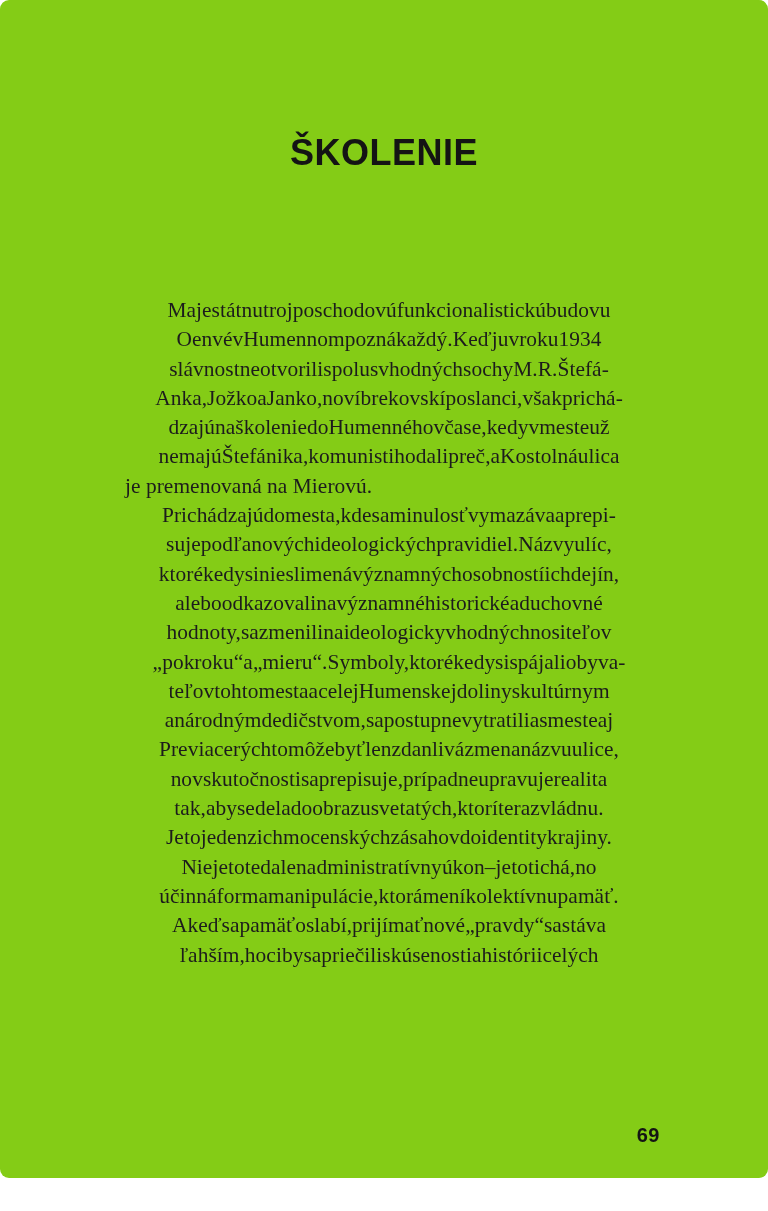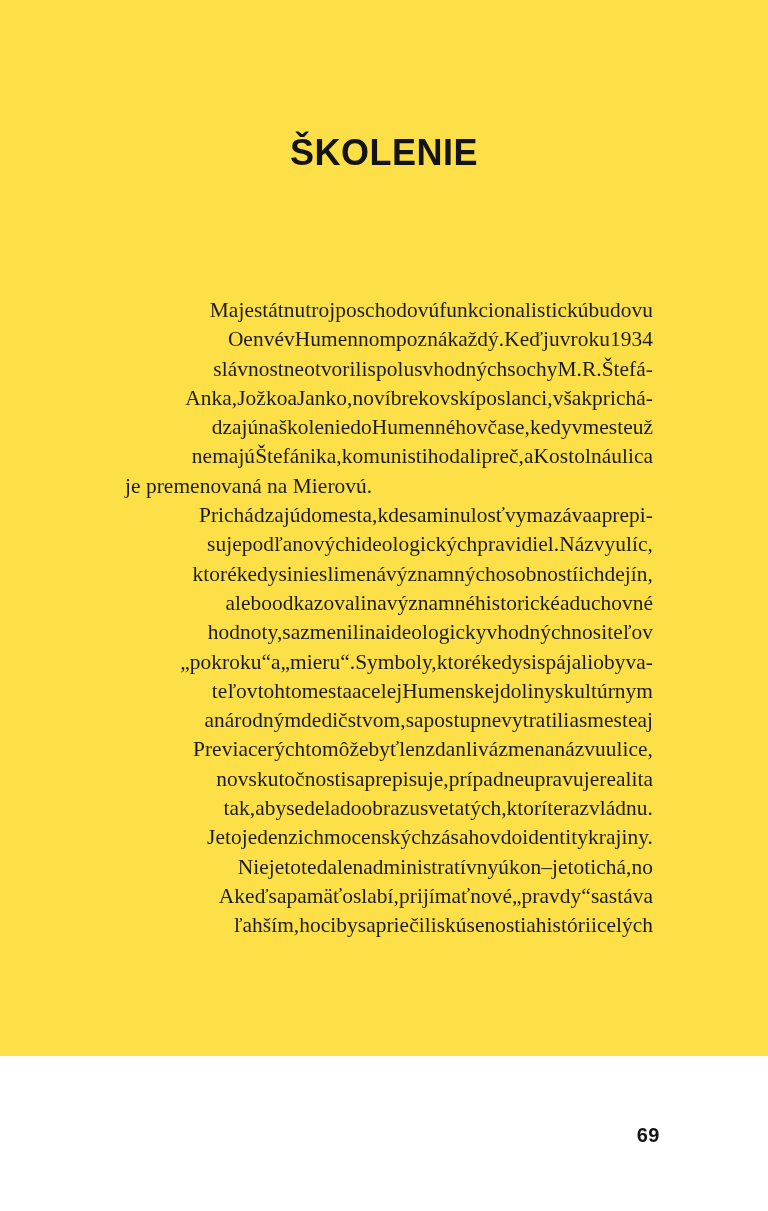--- a/index.html
+++ b/index.html
@@ -14,22 +14,23 @@
     overflow: hidden;
     font-family: "Liberation Serif", "DejaVu Serif", serif;
     color: #1a1a1a;
     -webkit-font-smoothing: antialiased;
   }
 
   .page {
     position: absolute;
     inset: 0;
     width: 768px;
-    height: 1056px;
-    background: #fde047;
+    height: 1178px;
+    background: #84cc16;
+    border-radius: 9px;
   }
 
   
   .chapter-title {
     position: absolute;
     left: 0;
     right: 0;
     top: 108px;
     text-align: center;
     font-family: "Liberation Sans", "DejaVu Sans", sans-serif;
@@ -53,21 +54,21 @@
     font-size: 21.4px;
     line-height: 29.3px;
     color: #1c1c1c;
     white-space: nowrap;
     letter-spacing: 0.05px;
   }
 
   
   .text-line.justify {
     display: flex;
-    justify-content: flex-end;
+    justify-content: center;
     white-space: normal;
   }
   .text-line.justify > span {
     white-space: pre;
   }
 
   
   .page-number {
     position: absolute;
     right: 108px;
@@ -287,20 +288,29 @@
         <span>len</span>
         <span>administratívny</span>
         <span>úkon</span>
         <span>–</span>
         <span>je</span>
         <span>to</span>
         <span>tichá,</span>
         <span>no</span>
       </span>
     <span class="text-line justify">
+        <span>účinná</span>
+        <span>forma</span>
+        <span>manipulácie,</span>
+        <span>ktorá</span>
+        <span>mení</span>
+        <span>kolektívnu</span>
+        <span>pamäť.</span>
+      </span>
+    <span class="text-line justify">
         <span>A</span>
         <span>keď</span>
         <span>sa</span>
         <span>pamäť</span>
         <span>oslabí,</span>
         <span>prijímať</span>
         <span>nové</span>
         <span>„pravdy“</span>
         <span>sa</span>
         <span>stáva</span>

